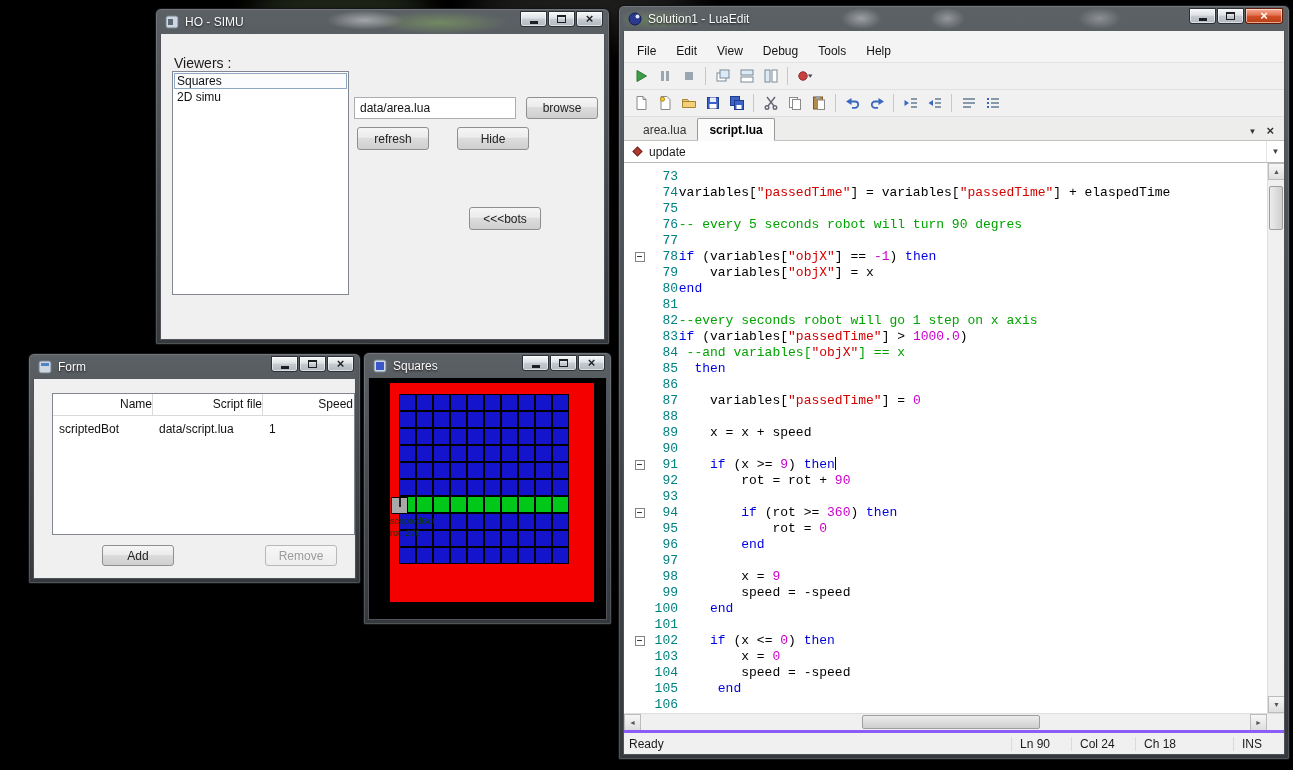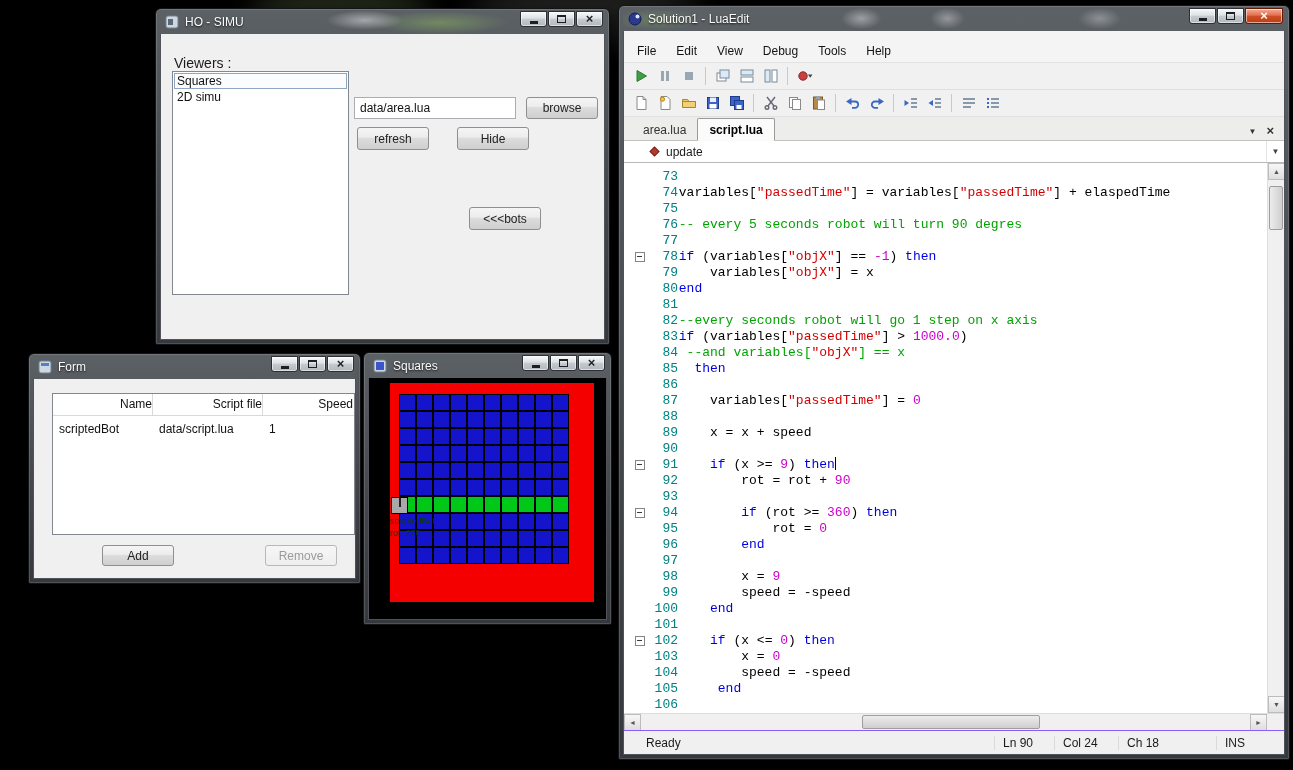--- a/index.html
+++ b/index.html
@@ -78,21 +78,21 @@
   .menu-item { padding:4px 10px; font-size:12px; color:#141414; }
   .toolbar { height:27px; display:flex; align-items:center; background:#f1f1f1; border-bottom:1px solid #e0e0e0; padding-left:5px; gap:1px; flex:none; }
   .tb-btn { width:23px; height:22px; display:flex; align-items:center; justify-content:center; }
   .tb-sep { width:1px; height:18px; background:#c8c8c8; margin:0 4px; }
   .tabstrip { height:24px; display:flex; align-items:flex-end; background:#ededeb; border-bottom:1px solid #c2c2c2; padding-left:8px; flex:none; }
   .tab { padding:4px 11px 3px; font-size:12px; color:#333; }
   .tab.active { background:#fbfbfb; border:1px solid #9a9a9a; border-bottom:1px solid #fbfbfb; border-radius:2px 2px 0 0; font-weight:bold; color:#000; margin-bottom:-1px; }
   .tab-controls { margin-left:auto; display:flex; align-items:center; gap:10px; padding:0 10px 4px 0; color:#333; }
   .tab-ctl-arrow { font-size:8px; }
   .tab-ctl-x { font-size:13px; font-weight:bold; line-height:10px; }
-  .combobar { height:22px; display:flex; align-items:center; background:#fff; border-bottom:1px solid #b9b9b9; padding-left:24px; gap:6px; flex:none; }
+  .combobar { height:22px; display:flex; align-items:center; background:#fff; border-bottom:1px solid #b9b9b9; padding-left:7px; gap:6px; flex:none; }
   .combo-text { font-size:12px; color:#1a1a1a; }
   .combo-arrow { margin-left:auto; width:18px; height:100%; display:flex; align-items:center; justify-content:center; border-left:1px solid #e4e4e4; font-size:8px; color:#444; }
 
   .editor-wrap { flex:1; display:flex; flex-direction:column; background:#fff; overflow:hidden; }
   .editor-main { flex:1; display:flex; overflow:hidden; }
   .code-area { flex:1; overflow:hidden; padding:6px 0 0 8px; background:#fff; }
   .code-row { display:flex; height:16px; font:13px/16px "Liberation Mono", monospace; white-space:pre;flex-direction:column; }
   .gutter-num { width:46px; flex:none; text-align:right; color:var(--tok-ln,#008080); }
   .fold { width:16px; flex:none; position:relative; }
   .fold.has-fold::before { content:""; position:absolute; left:3px; top:3px; width:8px; height:8px; border:1px solid #848484; background:#fff; }
@@ -106,21 +106,21 @@
   .caret { display:inline-block; width:1px; height:13px; background:#000; vertical-align:-2px; }
 
   .vscroll { width:17px; flex:none; position:relative; background:#f0f0f0; border-left:1px solid #dedede; }
   .hscroll { height:17px; flex:none; position:relative; background:#f0f0f0; border-top:1px solid #dedede; }
   .sb-btn { position:absolute; width:17px; height:17px; display:flex; align-items:center; justify-content:center;
             font-size:7px; color:#555; background:linear-gradient(#f7f7f7,#dedede); border:1px solid #bcbcbc; }
   .vthumb { position:absolute; left:1px; top:23px; width:14px; height:44px; border:1px solid #9e9e9e; border-radius:2px; background:linear-gradient(90deg,#ececec,#cfcfcf); }
   .hthumb { position:absolute; top:1px; left:36%; width:27%; height:14px; border:1px solid #9e9e9e; border-radius:2px; background:linear-gradient(#ececec,#cfcfcf); }
   .sb-corner { position:absolute; right:0; top:0; width:17px; height:17px; background:#f0f0f0; }
 
-  .statusbar { height:24px; flex:none; background:#f0f0f0; border-top:1px solid #8b5cf6; display:flex; align-items:center; font-size:12px; color:#1a1a1a; padding:0 22px; }
+  .statusbar { height:24px; flex:none; background:#f0f0f0; border-top:3px solid #8b5cf6; display:flex; align-items:center; font-size:12px; color:#1a1a1a; padding:0 5px; }
   .status-spacer { flex:1; }
   .status-cell { width:60px; padding-left:8px; border-left:1px solid #dadada; white-space:nowrap; }
   .status-gap { width:38px; }
   .status-ins { width:46px; }
 </style>
 </head>
 <body>
 
 <div id="stage">
   <div class="blob blob1"></div>

